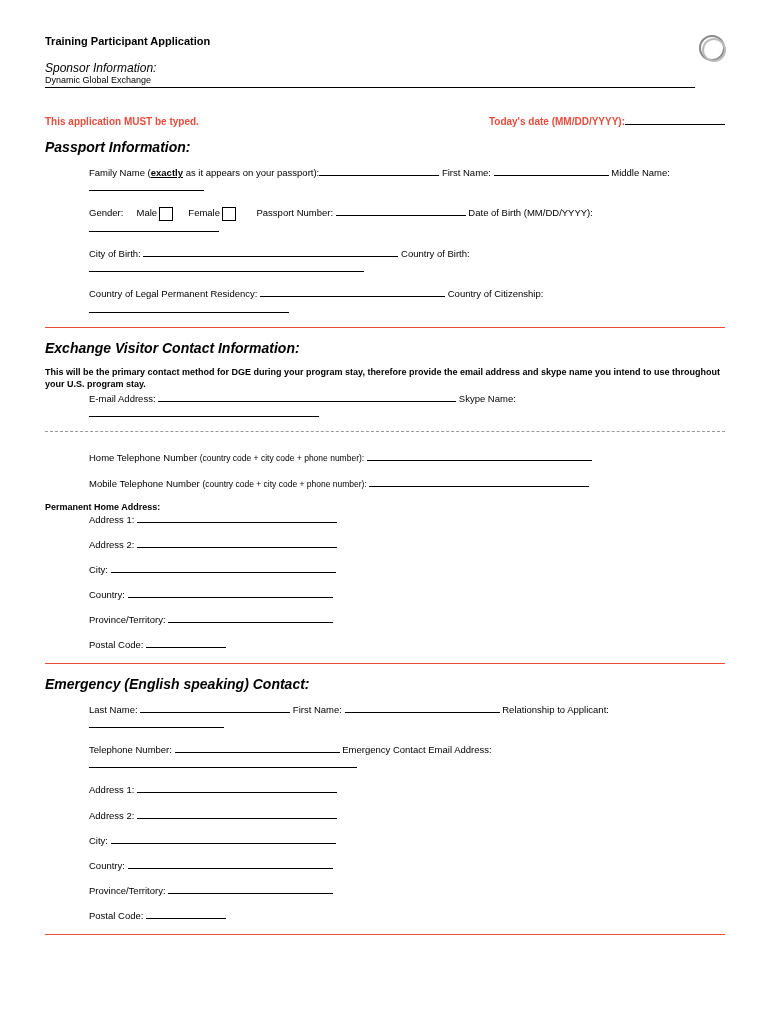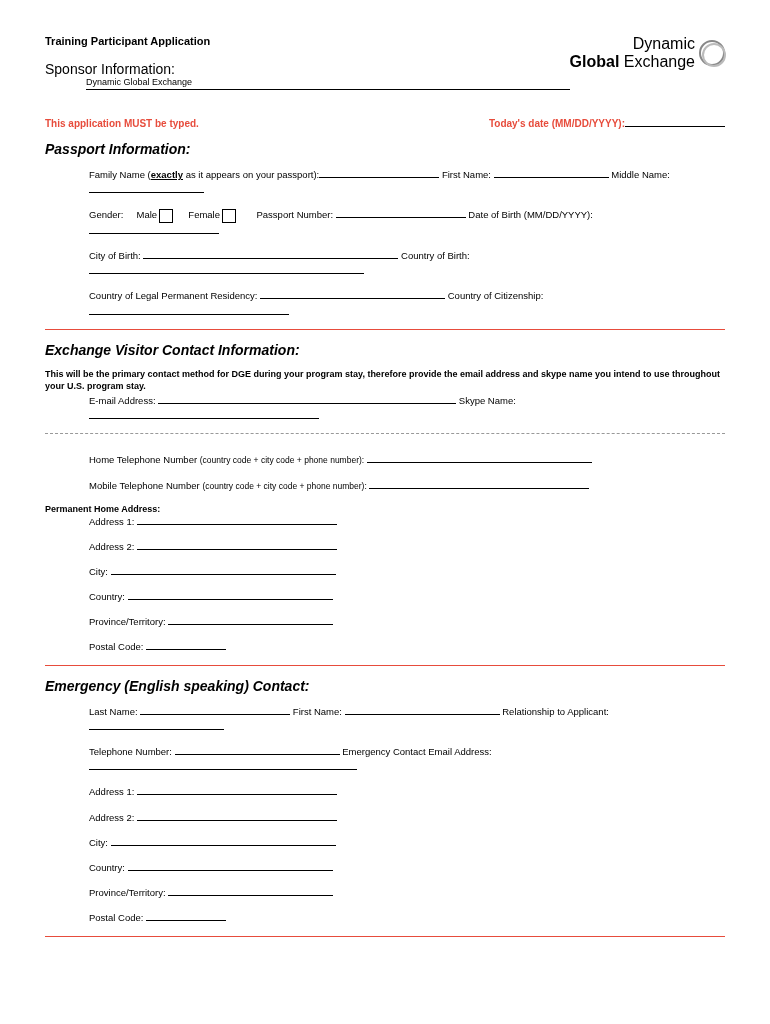--- a/index.html
+++ b/index.html
@@ -7,22 +7,22 @@
   font-family: Arial, Helvetica, sans-serif;
   background: #fff;
   width: 770px;
   padding: 35px 45px;
   font-size: 10px;
   color: #000;
 }
 .header { display: flex; justify-content: space-between; align-items: flex-start; margin-bottom: 2px; }
 .header-left { flex: 1; }
 .title { font-size: 11px; font-weight: bold; margin-bottom: 14px; }
-.sponsor-label { font-size: 14px; }
-.sponsor-name { font-size: 9px; border-bottom: 1px solid #000; padding-bottom: 2px; margin-left: 41px; }
+.sponsor-label { font-style: italic; font-size: 12px; }
+.sponsor-name { font-size: 9px; border-bottom: 1px solid #000; padding-bottom: 2px; }
 .logo { text-align: right; font-size: 16px; line-height: 1.1; }
 .logo-bottom { font-size: 16px; }
 .logo-global { font-weight: bold; }
 .logo-exchange { font-weight: normal; }
 .logo-circle { display: inline-block; width: 26px; height: 26px; border: 2px solid #888; border-radius: 50%; vertical-align: top; margin-left: 4px; position: relative; }
 .logo-circle::after { content: ''; position: absolute; width: 20px; height: 20px; border: 2px solid #bbb; border-radius: 50%; top: 1px; left: 1px; }
 .red-notice { color: #e74c3c; font-weight: bold; font-size: 10px; margin-top: 28px; display: flex; justify-content: space-between; gap: 20px; }
 .section-title { font-weight: bold; font-style: italic; font-size: 14px; margin-top: 12px; margin-bottom: 10px; }
 .form-row { font-size: 9.5px; margin-bottom: 10px; line-height: 1.6; margin-left: 44px; }
 .underline { border-bottom: 1px solid #000; display: inline-block; }
@@ -37,24 +37,20 @@
 </head>
 <body>
 
 <div class="header">
   <div class="header-left">
     <div class="title">Training Participant Application</div>
     <div class="sponsor-label">Sponsor Information:</div>
     <div class="sponsor-name">Dynamic Global Exchange</div>
   </div>
   <div class="logo-wrap">
-    <div class="logo">
-      <span>Dynamic</span><br>
-      <span class="logo-bottom"><span class="logo-global">Global</span> <span class="logo-exchange">Exchange</span></span>
-    </div>
     <span class="logo-circle"></span>
   </div>
 </div>
 
 <div class="red-notice">
   <span>This application MUST be typed.</span>
   <span><span>Today's date (MM/DD/YYYY):</span><span class="underline" style="width:100px;"></span></span>
 </div>
 
 <div class="section-title">Passport Information:</div>

